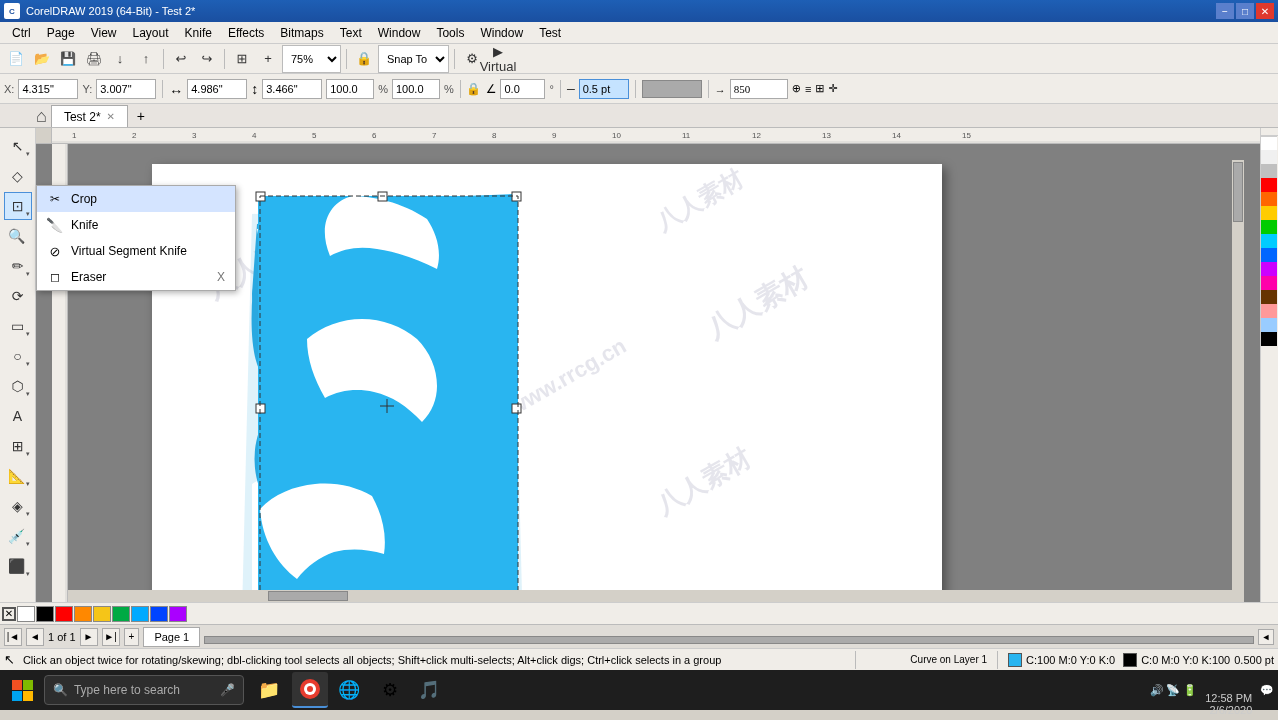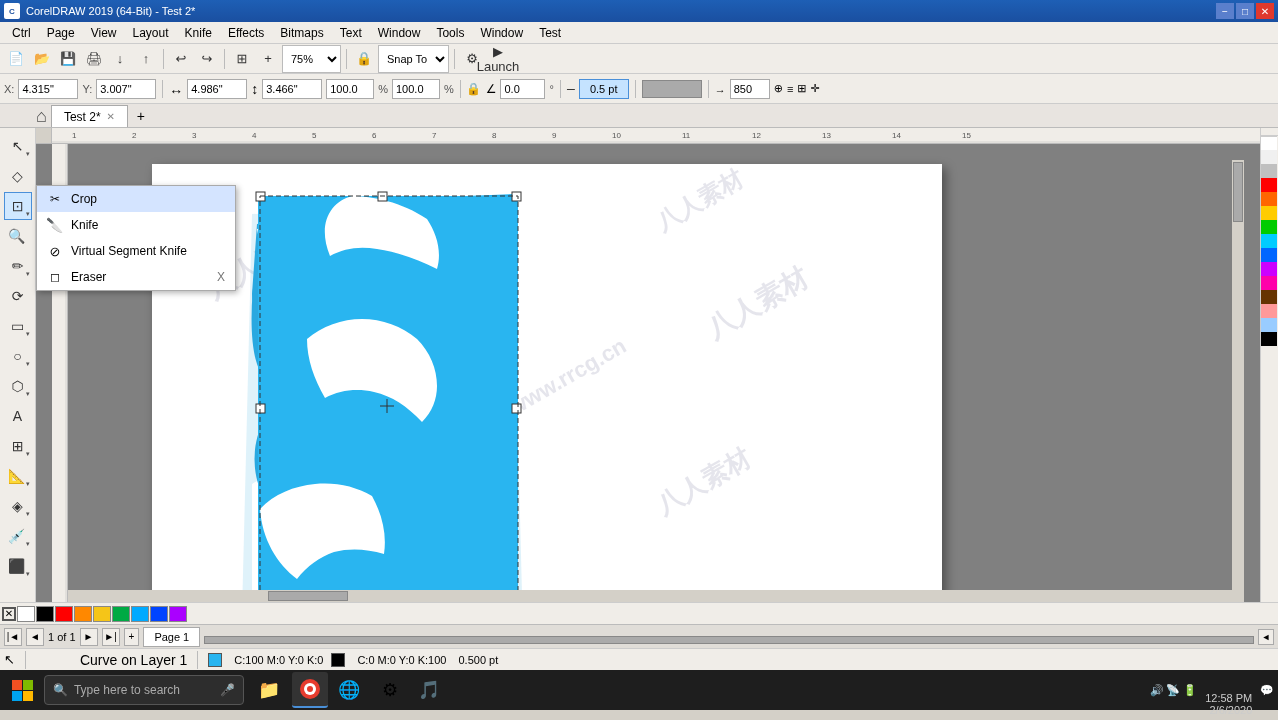--- a/index.html
+++ b/index.html
@@ -85,21 +85,21 @@
       flex-wrap: nowrap;
     }
     .prop-label { font-size: 11px; color: #555; }
     .prop-input {
       height: 20px;
       width: 60px;
       font-size: 11px;
       border: 1px solid #aaa;
       padding: 0 3px;
     }
-    .prop-input.highlight { background: #c5e3ff; border-color: #4a90d9; text-align: center; }
+    .prop-input.highlight { background: #c5e3ff; border-color: #4a90d9; }
     .prop-sep { width: 1px; height: 18px; background: #bbb; margin: 0 2px; }
 
     
     .tab-bar {
       height: 24px;
       background: #e8e4e0;
       display: flex;
       align-items: flex-end;
       border-bottom: 1px solid #bbb;
       padding-left: 36px;
@@ -280,22 +280,22 @@
       height: 22px;
       background: #f0ede8;
       border-top: 1px solid #ccc;
       display: flex;
       align-items: center;
       padding: 0 4px;
       font-size: 11px;
       gap: 8px;
     }
     .status-msg { flex: 1; font-size: 11px; color: #000; overflow: hidden; white-space: nowrap; }
-    .status-layer { color: #000; font-size: 14px; white-space: nowrap; padding-left: 44px; }
-    .status-color { display: flex; align-items: center; gap: 12px; font-size: 11px; }
+    .status-layer { color: #000; font-size: 10px; white-space: nowrap; padding-left: 44px; }
+    .status-color { display: flex; align-items: center; gap: 4px; font-size: 11px; }
     .swatch-box { width: 14px; height: 14px; border: 1px solid #555; }
 
     
     .page-bar {
       height: 24px;
       background: #e0ddd8;
       border-top: 1px solid #bbb;
       display: flex;
       align-items: center;
       padding: 0 4px;
@@ -467,21 +467,21 @@
     <option>100%</option>
     <option>50%</option>
   </select>
   <div class="tb-sep"></div>
   <button class="tb-btn">🔒</button>
   <select class="tb-select">
     <option>Snap To</option>
   </select>
   <div class="tb-sep"></div>
   <button class="tb-btn">⚙</button>
-  <button class="tb-btn">▶ Launch</button>
+  <button class="tb-btn">▶ Virtual</button>
 </div>
 
 <div class="prop-bar">
   <span class="prop-label">X:</span>
   <input class="prop-input" value="4.315&quot;" style="">
   <span class="prop-label">Y:</span>
   <input class="prop-input" value="3.007&quot;" style="">
   <div class="prop-sep"></div>
   <span style="font-size:14px;">↔</span>
   <input class="prop-input" value="4.986&quot;" style="">
@@ -496,21 +496,21 @@
   <span style="font-size:12px;">∠</span>
   <input class="prop-input" style="width: 45px;" value="0.0">
   <span class="prop-label">°</span>
   <div class="prop-sep"></div>
   <span style="font-size:11px;">─</span>
   <input class="prop-input highlight" style="width: 50px;" value="0.5 pt">
   <div class="prop-sep"></div>
   <div style="width:60px;height:18px;background:#aaa;border:1px solid #888;"></div>
   <div class="prop-sep"></div>
   <span style="font-size:11px;">→</span>
-  <input class="prop-input" style="width: 40px;" value="850">
+  <input class="prop-input" style="width: 58px; font-family: Liberation Serif, serif;" value="850">
   <span style="font-size:11px;">⊕</span>
   <span style="font-size:11px;">≡</span>
   <span style="font-size:11px;">⊞</span>
   <span style="font-size:11px;">✛</span>
 </div>
 
 <div class="tab-bar">
   <span style="font-size:18px;cursor:pointer;color:#555;margin-right:4px;">⌂</span>
   <div class="tab active">
     <span>Test 2*</span>
@@ -859,20 +859,21 @@
     <span>Page 1</span>
   </div>
   <div class="page-scroll">
     <div style="height:8px;background:#aaa;border:1px solid #888;margin:7px 0 0 0;cursor:pointer;"></div>
   </div>
   <button style="width:16px;height:16px;border:1px solid #aaa;background:#f0ede8;cursor:pointer;font-size:9px;">◄</button>
 </div>
 
 <div class="status-bar">
   <span style="font-size:13px;">↖</span>
+  <span class="status-msg">Click an object twice for rotating/skewing; dbl-clicking tool selects all objects; Shift+click multi-selects; Alt+click digs; Ctrl+click selects in a group</span>
   <div class="prop-sep"></div>
   <span class="status-layer">Curve on Layer 1</span>
   <div class="prop-sep"></div>
   <div class="status-color">
     <div class="swatch-box" style="background:#29b5f0;"></div>
     <span>C:100 M:0 Y:0 K:0</span>
   </div>
   <div class="status-color">
     <div class="swatch-box" style="background:#000000;"></div>
     <span>C:0 M:0 Y:0 K:100</span>

